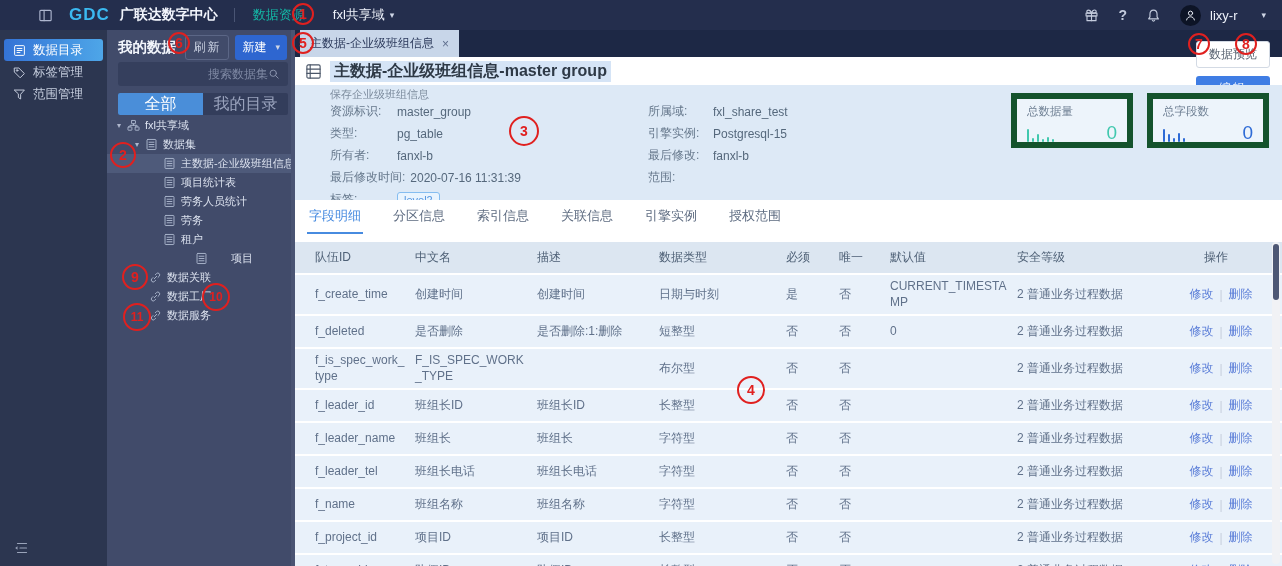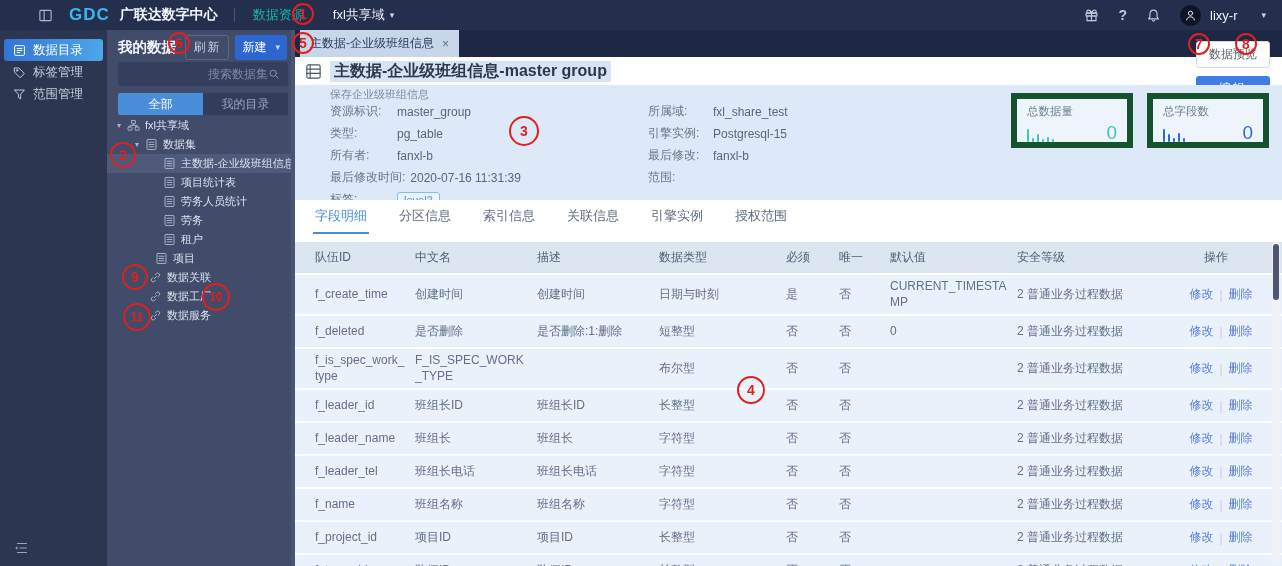--- a/index.html
+++ b/index.html
@@ -41,21 +41,21 @@
   .btn-refresh { margin-left:auto; font-size:12px; color:#cdd4e4; border:1px solid #5b6686; background:transparent;
                  padding:3px 7px; border-radius:3px; letter-spacing:2px; cursor:pointer; }
   .btn-new { font-size:12px; color:#fff; background:#2e66d0; border:none; padding:4px 7px; border-radius:3px;
              margin-left:6px; display:flex; align-items:center; gap:4px; cursor:pointer; }
   .search-box { margin:4px 7px 0 11px; height:24px; background:#353f5d; border-radius:3px; display:flex;
                 align-items:center; padding:0 8px; }
   .search-box input { flex:1; background:transparent; border:none; outline:none; color:#cfd6e6; font-size:12px; min-width:0;text-align:right; }
   .search-box input::placeholder { color:#7e88a3; }
   .search-ico { width:12px; height:12px; color:#8e98b2; display:inline-flex; cursor:pointer; }
   .segmented { margin:7px 7px 0 11px; display:flex; height:22px; background:#333d5b; border-radius:2px; overflow:hidden; }
-  .seg { flex:1; display:flex; align-items:center; justify-content:center; font-size:12px; color:#9aa3bd; cursor:pointer; }
+  .seg { flex:1; display:flex; align-items:center; justify-content:center; font-size:16px; color:#9aa3bd; cursor:pointer; }
   .seg.active { background:#4a8ed9; color:#fff; }
   .tree { margin-top:1px; font-size:11px; }
   .tree-row { height:19px; display:flex; align-items:center; white-space:nowrap; cursor:pointer; color:#dce2ef; }
   .tree-row.selected { background:#4e5a7a; }
   .t-caret { width:10px; font-size:8px; color:#aeb6cc; flex:0 0 10px; }
   .t-icon { width:13px; height:13px; margin-right:5px; flex:0 0 13px; display:inline-flex; color:#a9b4cb; }
 
   
   .main { position:absolute; top:30px; left:295px; right:0; bottom:0; background:#fff; }
   .doc-tabs { height:27px; background:#1d2845; display:flex; align-items:stretch; padding-left:5px; }
@@ -83,21 +83,21 @@
          padding:0 6px; line-height:14px; cursor:default; }
   #stats { position:absolute; top:8px; right:13px; display:flex; gap:14px; }
   .stat-card { width:122px; height:55px; background:#edf4fb; border:6px solid #14532d; padding:5px 10px 4px 10px; }
   .stat-label { font-size:11.5px; color:#6d7e92; }
   .stat-row { display:flex; justify-content:space-between; align-items:flex-end; margin-top:4px; height:19px; }
   .bars { display:flex; align-items:flex-end; gap:3px; }
   .bars span { width:2px; display:inline-block; border-radius:1px; }
   .stat-value { font-size:19px; line-height:19px; }
 
   .detail { position:relative; height:366px; background:#fff; overflow:hidden; }
-  .dtabs { height:34px; display:flex; align-items:stretch; padding-left:18px; }
+  .dtabs { height:34px; display:flex; align-items:stretch; padding-left:12px; }
   .dtab { margin-right:28px; font-size:13px; color:#5d6b80; display:flex; align-items:center; padding:0 2px;
           border-bottom:2px solid transparent; cursor:pointer; }
   .dtab.active { color:#478be0; border-bottom-color:#478be0; }
   .trow-grid { display:grid; grid-template-columns:100px 122px 122px 127px 53px 51px 127px 161px 86px;
                padding-left:20px; align-items:center; }
   .thead { margin:8px 0 2px 0; background:#dce6f1; height:31px; color:#4e6076; font-size:12px; }
   .trow { background:#e9f1fa; min-height:31px; margin-bottom:2px; color:#60718a; font-size:12px; padding-top:4px; padding-bottom:4px; }
   .cell { padding-right:10px; line-height:1.3; word-break:break-all; }
   .actions { display:flex; justify-content:center; align-items:center; gap:6px; }
   .tlink { color:#5b7ed8; cursor:pointer; text-decoration:none; font-size:12px; }
@@ -284,21 +284,21 @@
         </div>
         <div class="tree-row" style="padding-left: 56px;">
           <span class="t-icon">
             <svg viewBox="0 0 16 16">
               <rect x="2.5" y="1.8" width="11" height="12.4" rx="1"></rect>
               <path d="M5 5.2h6M5 8h6M5 10.8h6"></path>
             </svg>
           </span>
           <span>租户</span>
         </div>
-        <div class="tree-row" style="padding-left: 48px;">
+        <div class="tree-row" style="padding-left: 88px; gap: 18px;">
           <span class="t-icon">
             <svg viewBox="0 0 16 16">
               <rect x="2.5" y="1.8" width="11" height="12.4" rx="1"></rect>
               <path d="M5 5.2h6M5 8h6M5 10.8h6"></path>
             </svg>
           </span>
           <span>项目</span>
         </div>
         <div class="tree-row" style="padding-left: 42px;">
           <span class="t-icon">

